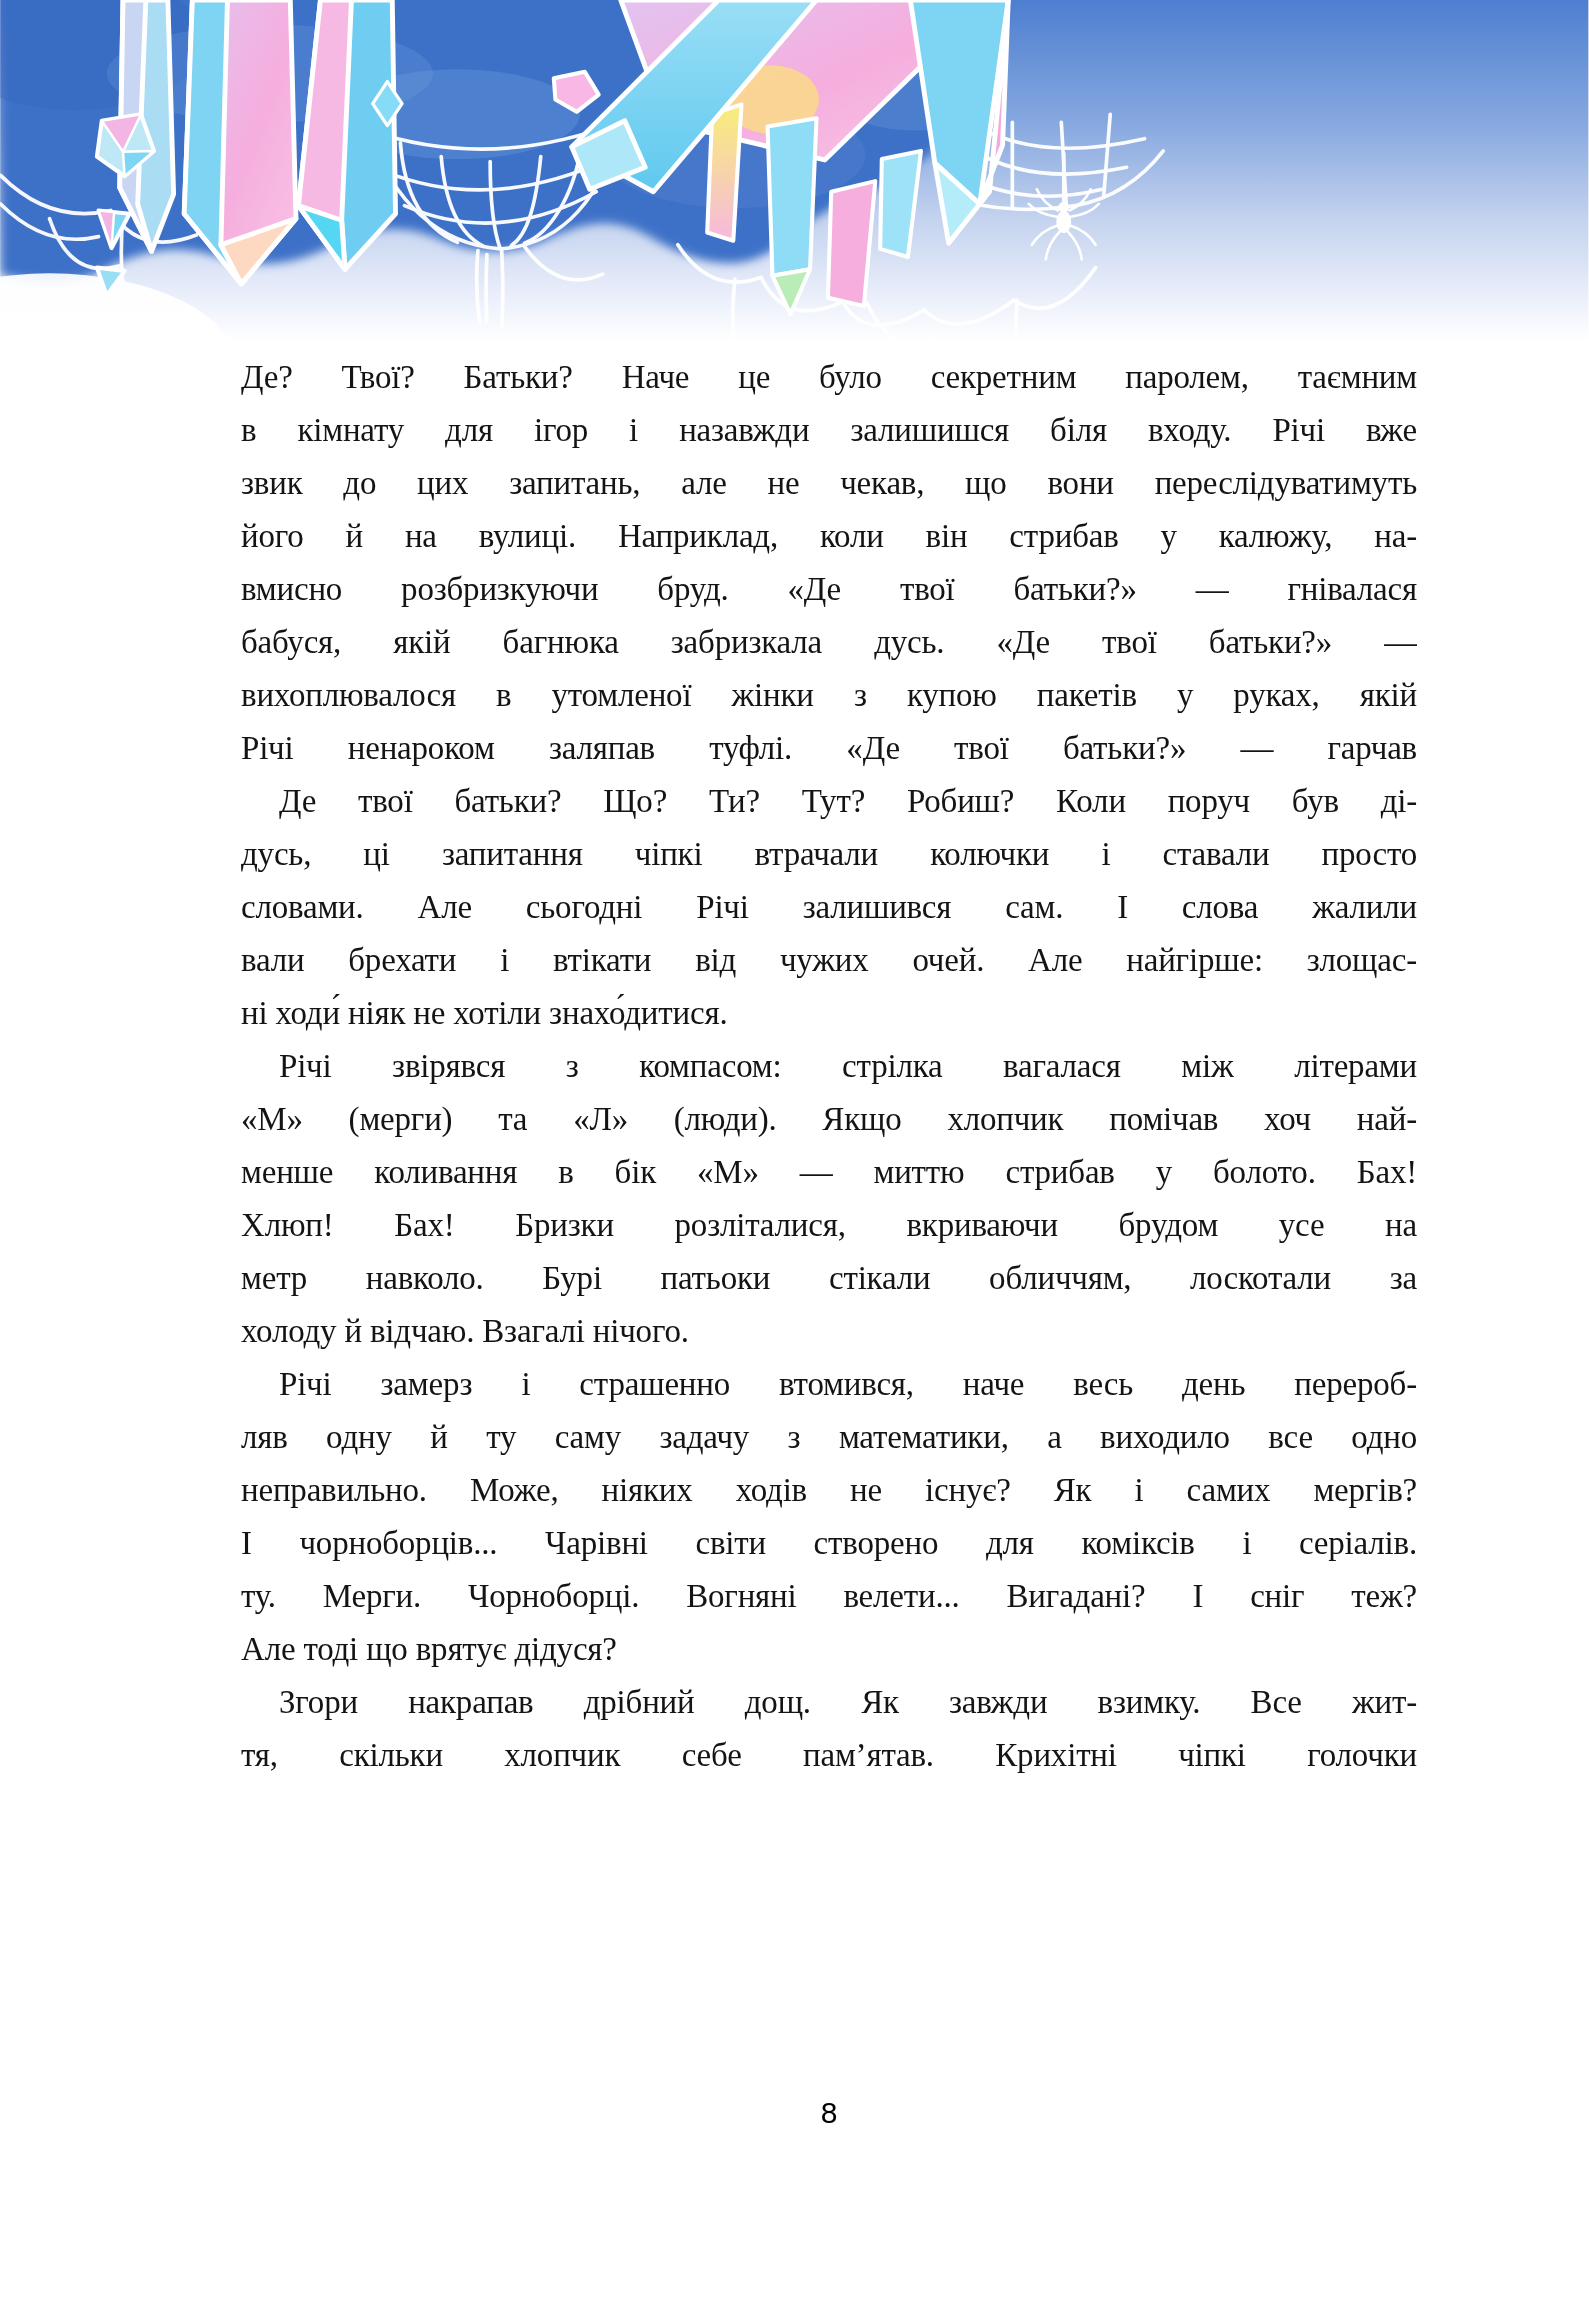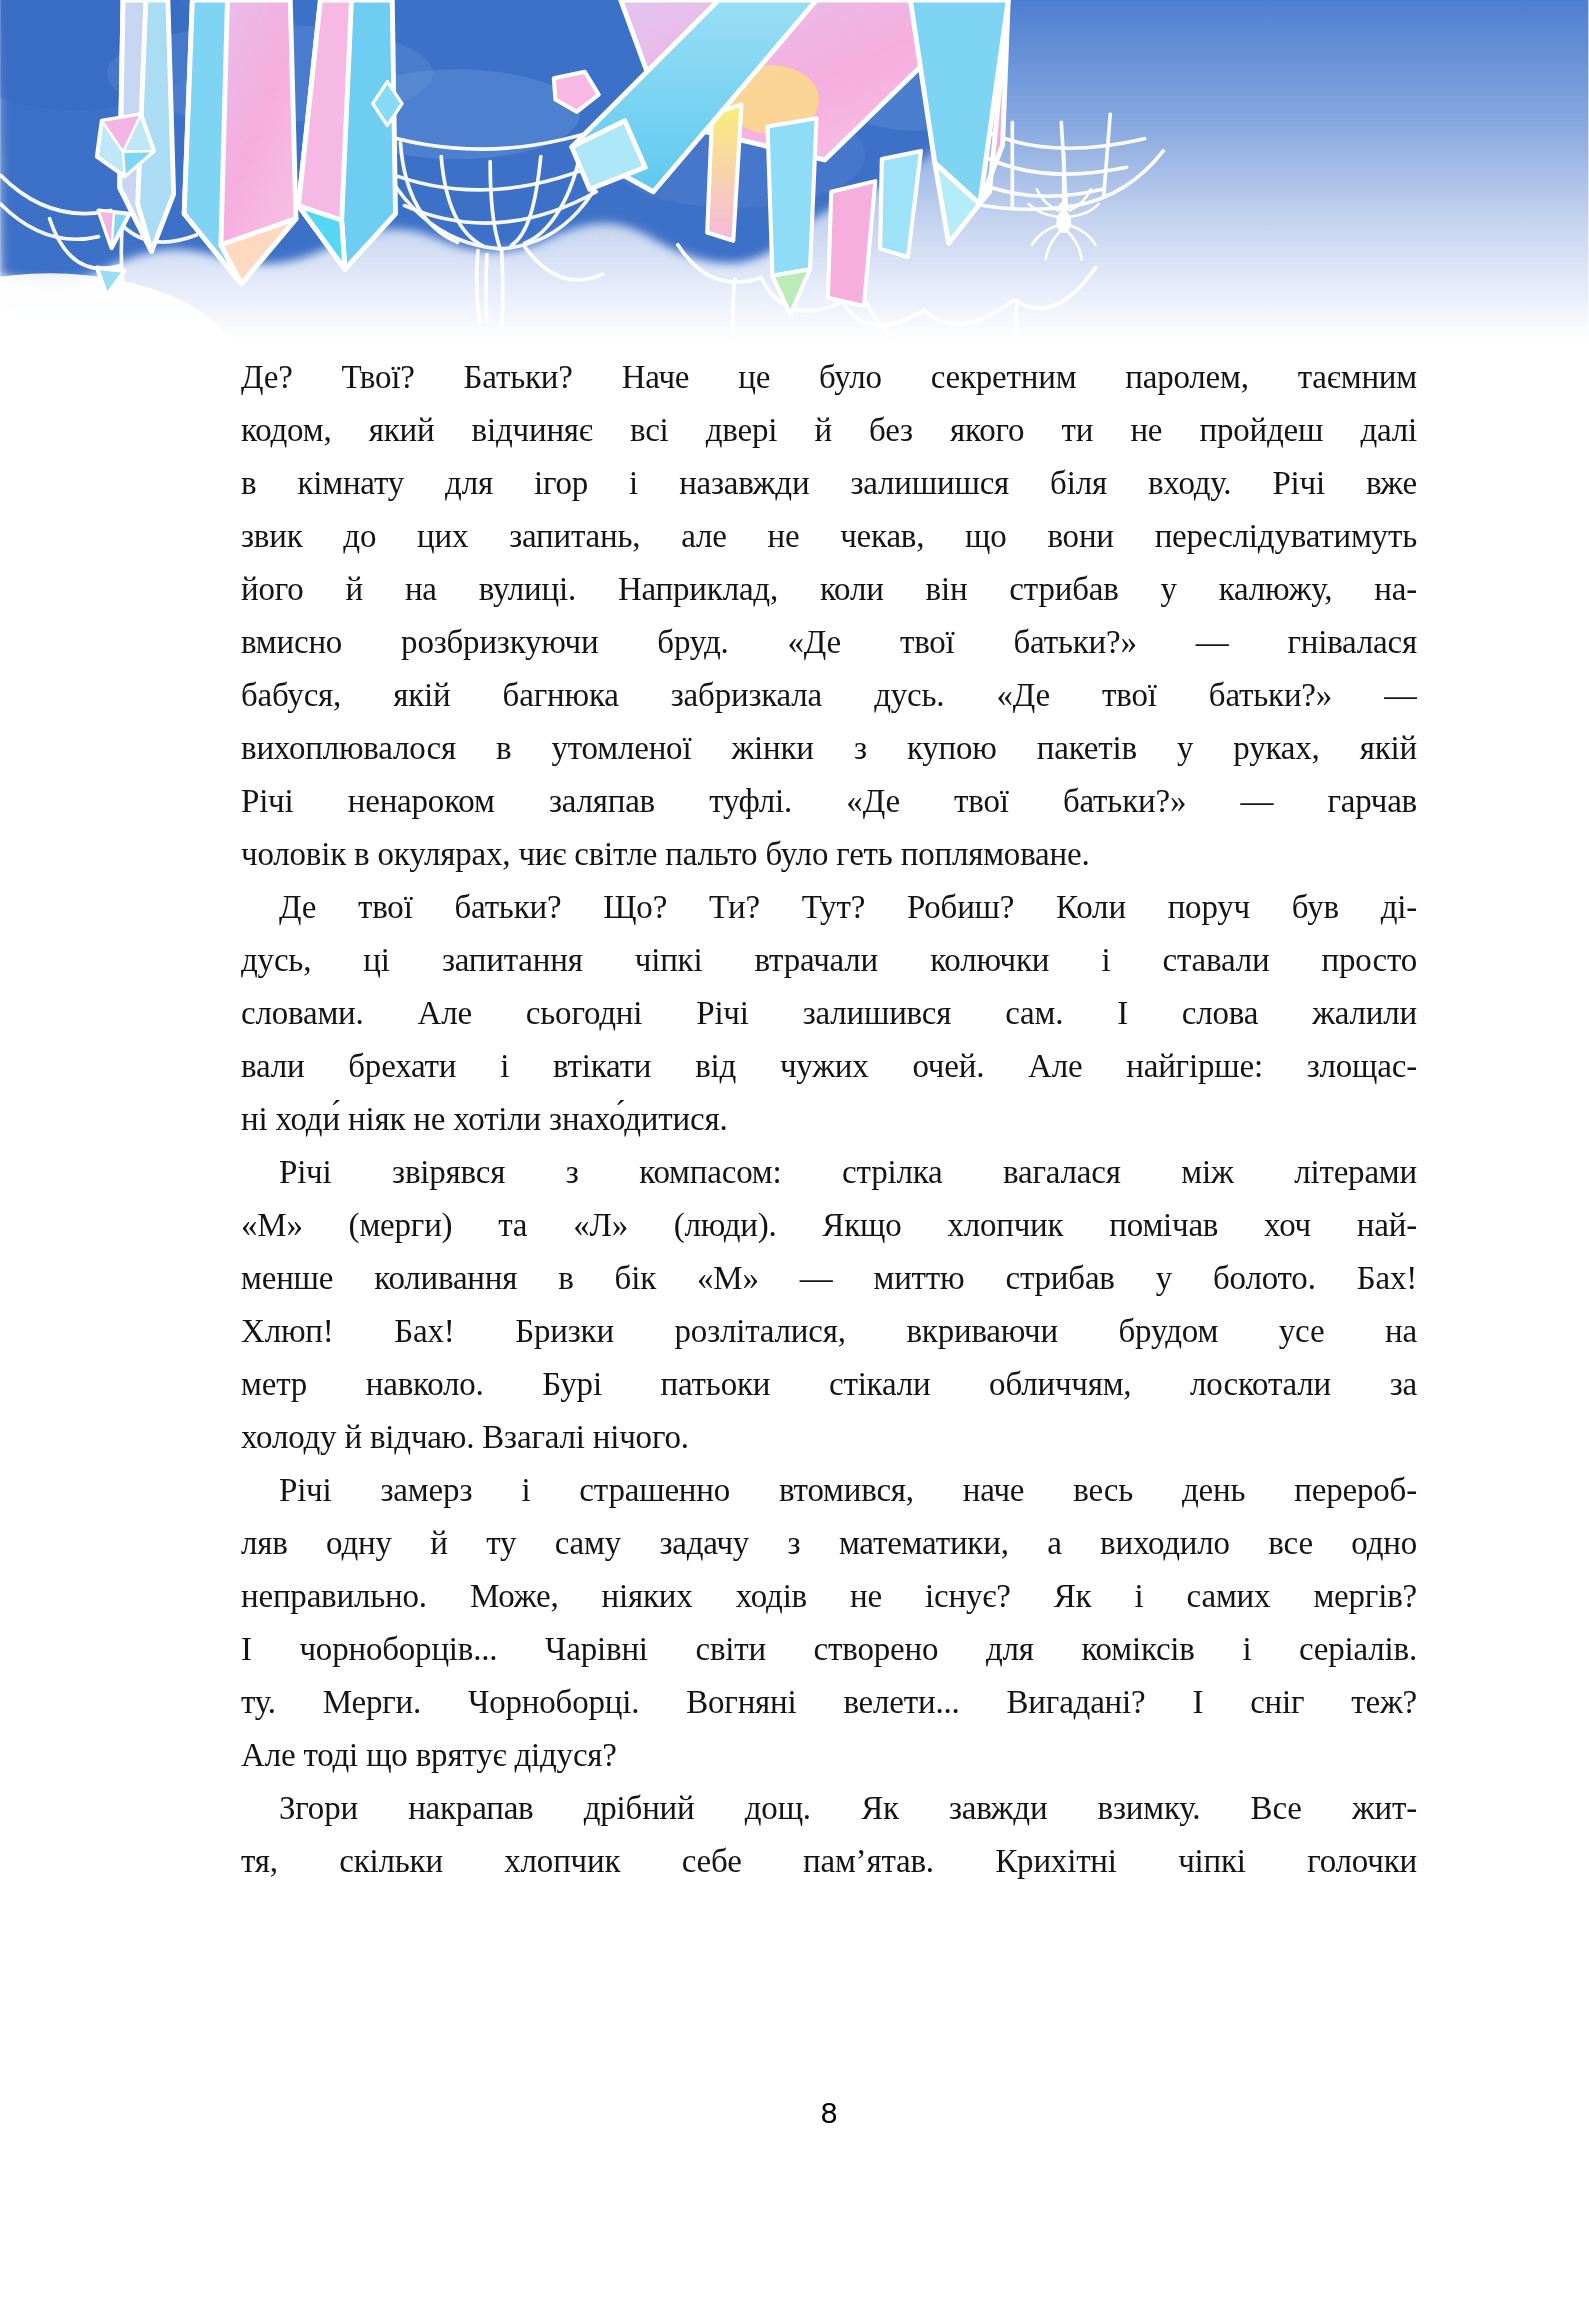--- a/index.html
+++ b/index.html
@@ -189,29 +189,27 @@
       <polygon points="1115,0 1235,0 1200,250 1145,200" fill="#7ed4f3"></polygon>
       <polygon points="1200,250 1228,178 1235,0 1212,235" fill="#f4a9da"></polygon>
       <polygon points="1145,200 1200,250 1162,298" fill="#b5ecfa"></polygon>
     </g>
   </svg>
 
   <div class="text-block">
 
     <div>
       <div class="line">Де? Твої? Батьки? Наче це було секретним паролем, таємним</div>
-      <div class="line">кодом, який відчиняє всі двері й без якого ти не пройдеш далі</div>
       <div class="line">в кімнату для ігор і назавжди залишишся біля входу. Річі вже</div>
       <div class="line">звик до цих запитань, але не чекав, що вони переслідуватимуть</div>
       <div class="line">його й на вулиці. Наприклад, коли він стрибав у калюжу, на-</div>
       <div class="line">вмисно розбризкуючи бруд. «Де твої батьки?» — гнівалася</div>
       <div class="line">бабуся, якій багнюка забризкала дусь. «Де твої батьки?» —</div>
       <div class="line">вихоплювалося в утомленої жінки з купою пакетів у руках, якій</div>
       <div class="line">Річі ненароком заляпав туфлі. «Де твої батьки?» — гарчав</div>
-      <div class="line last">чоловік в окулярах, чиє світле пальто було геть поплямоване.</div>
     </div>
 
     <div>
       <div class="line indent">Де твої батьки? Що? Ти? Тут? Робиш? Коли поруч був ді-</div>
       <div class="line">дусь, ці запитання чіпкі втрачали колючки і ставали просто</div>
       <div class="line">словами. Але сьогодні Річі залишився сам. І слова жалили</div>
       <div class="line">вали брехати і втікати від чужих очей. Але найгірше: злощас-</div>
       <div class="line last">ні ходи́ ніяк не хотіли знахо́дитися.</div>
     </div>
 

